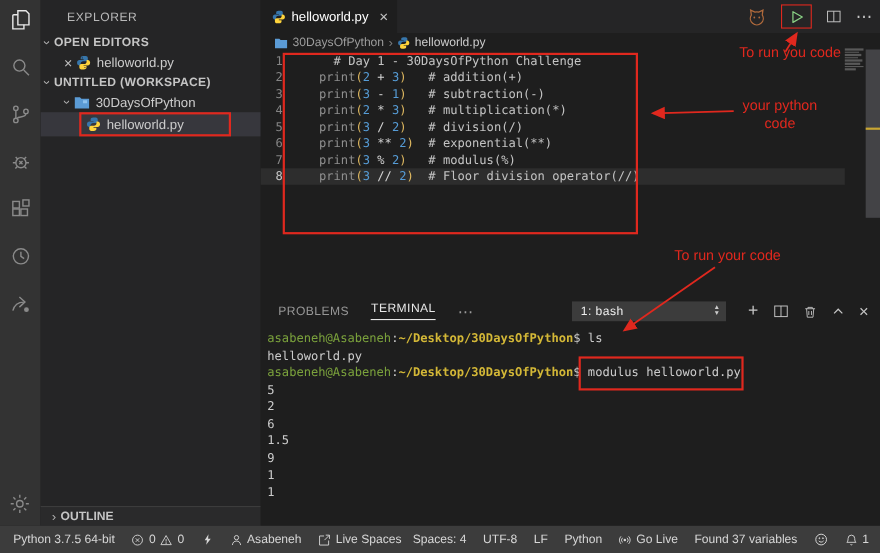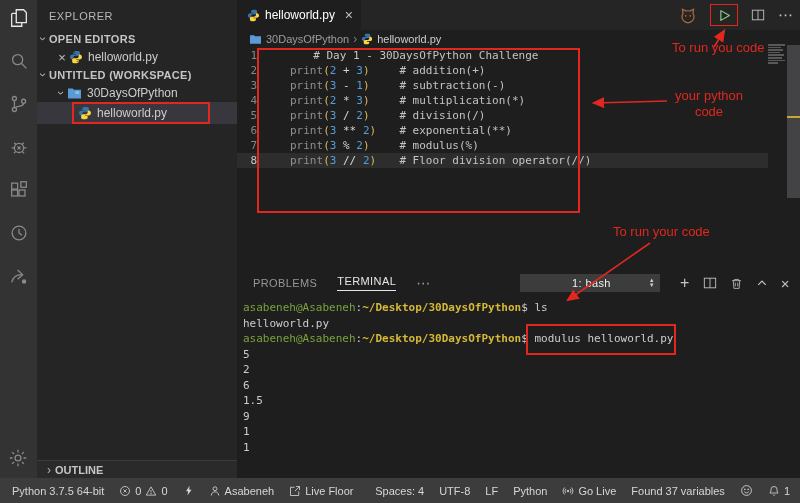--- a/index.html
+++ b/index.html
@@ -12,21 +12,21 @@
   
   .activity-bar{position:absolute;left:0;top:0;width:37px;height:478px;background:#333333;
     display:flex;flex-direction:column;align-items:center;padding-top:4px;gap:15px;box-sizing:border-box;}
   .ab-icon{width:28px;height:28px;display:flex;align-items:center;justify-content:center;cursor:pointer;}
   .ab-icon svg{stroke:#8a8a8a;fill:none;stroke-width:1.4;}
   .ab-icon.active svg{stroke:#e8e8e8;}
   .ab-settings{position:absolute;left:4px;bottom:6px;}
 
   
   .sidebar{position:absolute;left:37px;top:0;width:200px;height:478px;background:#252526;color:#cccccc;}
-  .sb-title{height:30px;line-height:32px;padding-left:12px;font-size:11px;color:#b8b8b8;letter-spacing:.5px;}
+  .sb-title{height:30px;line-height:32px;padding-left:24px;font-size:11px;color:#b8b8b8;letter-spacing:.5px;}
   .sb-header{height:18px;display:flex;align-items:center;font-size:11px;font-weight:bold;color:#c5c5c5;letter-spacing:.3px;cursor:pointer;}
   .sb-row{height:18px;display:flex;align-items:center;font-size:12px;color:#cccccc;cursor:pointer;}
   .sb-row.selected{height:22px;background:#37373d;}
   .chev{display:inline-block;color:#b0b0b0;font-size:12px;width:12px;text-align:center;transform:rotate(90deg);font-weight:normal;}
   .chev.collapsed{transform:none;}
   .close-x{color:#c0c0c0;font-size:13px;width:14px;text-align:center;}
   .sb-outline{position:absolute;left:0;bottom:0;width:100%;height:17px;border-top:1px solid #3c3c3c;background:#2a2a2b;display:flex;align-items:center;}
   .ico{display:inline-flex;align-items:center;justify-content:center;margin-right:5px;}
 
   
@@ -45,35 +45,35 @@
   .code-line{display:flex;height:15px;line-height:15px;width:531px;}
   .code-line.hl{background:#2d2d2d;}
   .gutter{width:20px;text-align:right;color:#858585;flex:none;}
   .code-line.hl .gutter{color:#c6c6c6;}
   .code-text{padding-left:33px;white-space:pre;}
   .tok-f{color:#8f8f8f;}
   .tok-b{color:#deb860;}
   .tok-d{color:#569cd6;}
   .tok-o{color:#d4d4d4;}
   .tok-t{color:#d4d4d4;}
-  .tok-c{color:#c4c4c4;margin-left:10px;}
+  .tok-c{color:#c4c4c4;}
   .minimap{position:absolute;right:14px;top:-4px;width:18px;display:flex;flex-direction:column;gap:1px;}
   .minimap div{height:1.6px;background:#8a8a8a;opacity:.55;}
   .scrollbar{position:absolute;right:0;top:-3px;width:13px;height:153px;background:#4a4a4d;opacity:.85;}
   .scroll-mark{position:absolute;right:0;top:68px;width:13px;height:2px;background:#c9a632;}
 
   
   .panel{position:absolute;left:237px;top:270px;width:563px;height:208px;background:#1e1e1e;}
   .panel-header{position:relative;height:26px;display:flex;align-items:center;padding-left:16px;gap:20px;font-size:11px;letter-spacing:.4px;}
   .p-tab{color:#969696;cursor:pointer;}
   .p-tab.active{color:#e7e7e7;padding-bottom:3px;border-bottom:1px solid #e7e7e7;}
   .p-more{color:#9a9a9a;font-size:14px;cursor:pointer;}
   .shell-select{position:absolute;left:283px;top:4px;width:140px;height:18px;background:#3c3c3c;color:#efefef;
     font-size:11px;display:flex;align-items:center;padding:0 5px 0 8px;box-sizing:border-box;cursor:pointer;}
-  .shell-select .lbl{flex:1;margin-left:44px;}
+  .shell-select .lbl{flex:1;}
   .spinner{display:flex;flex-direction:column;font-size:6px;color:#cccccc;line-height:5px;}
   .panel-actions{position:absolute;right:10px;top:0;height:26px;display:flex;align-items:center;gap:13px;}
   .pa{color:#c5c5c5;cursor:pointer;display:flex;align-items:center;}
   .pa.plus{font-size:16px;font-weight:normal;}
   .pa.closex{font-size:15px;}
   .terminal{position:absolute;left:0;top:26px;right:0;bottom:0;padding:4px 0 0 6px;
     font-family:"DejaVu Sans Mono",monospace;font-size:11px;color:#cccccc;}
   .term-line{height:15.5px;line-height:15.5px;white-space:pre;}
   .t-u{color:#7ba23c;}
   .t-p{color:#d4b837;font-weight:bold;}
@@ -389,21 +389,21 @@
       </span>
       <span>Asabeneh</span>
     </span>
     <span class="sb-item">
       <span style="display:flex;">
         <svg width="12" height="12" viewBox="0 0 16 16">
             <path d="M13 8.5V14H2V3h5.5"></path>
             <path d="M9.5 2H14v4.5M14 2 8 8"></path>
           </svg>
       </span>
-      <span>Live Floor</span>
+      <span>Live Spaces</span>
     </span>
   </div>
   <div class="sb-group">
     <span class="sb-item">Spaces: 4</span>
     <span class="sb-item">UTF-8</span>
     <span class="sb-item">LF</span>
     <span class="sb-item">Python</span>
     <span class="sb-item">
       <span style="display:flex;">
         <svg width="12" height="12" viewBox="0 0 16 16">

